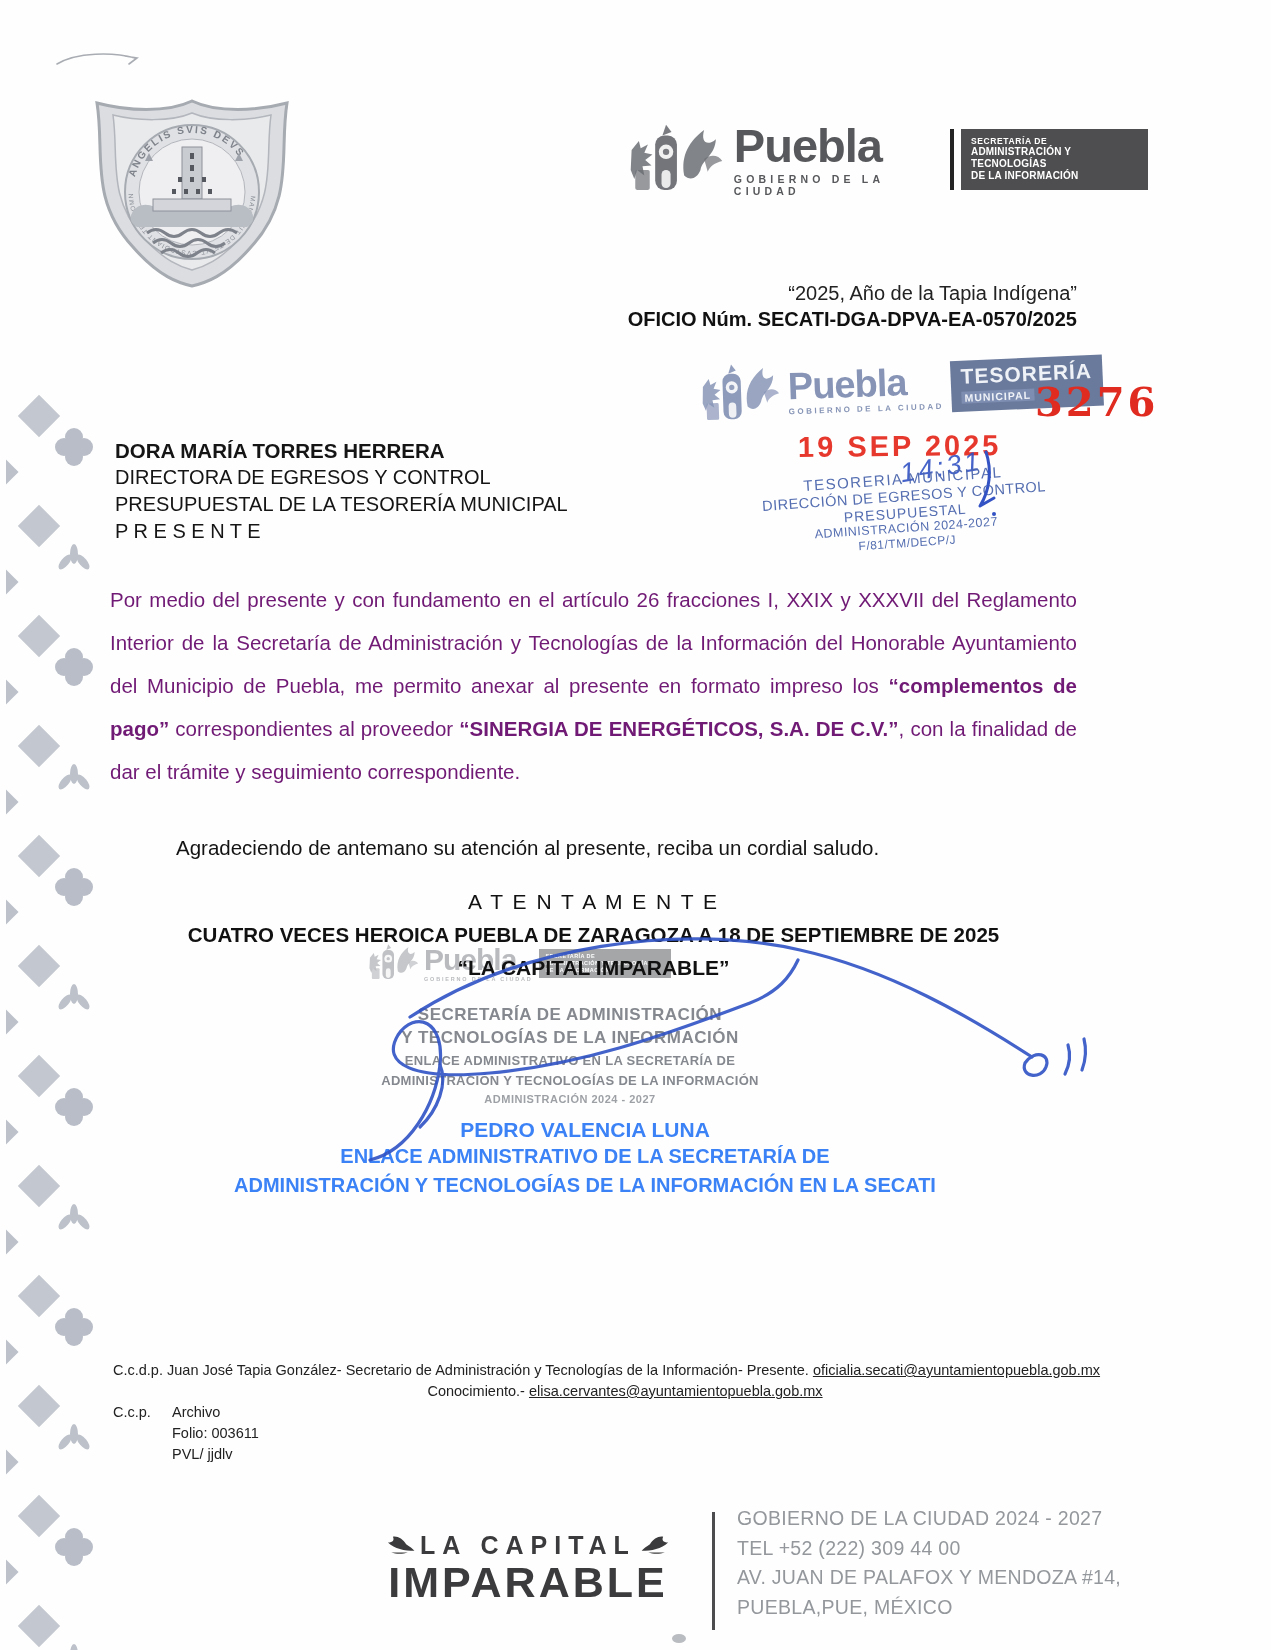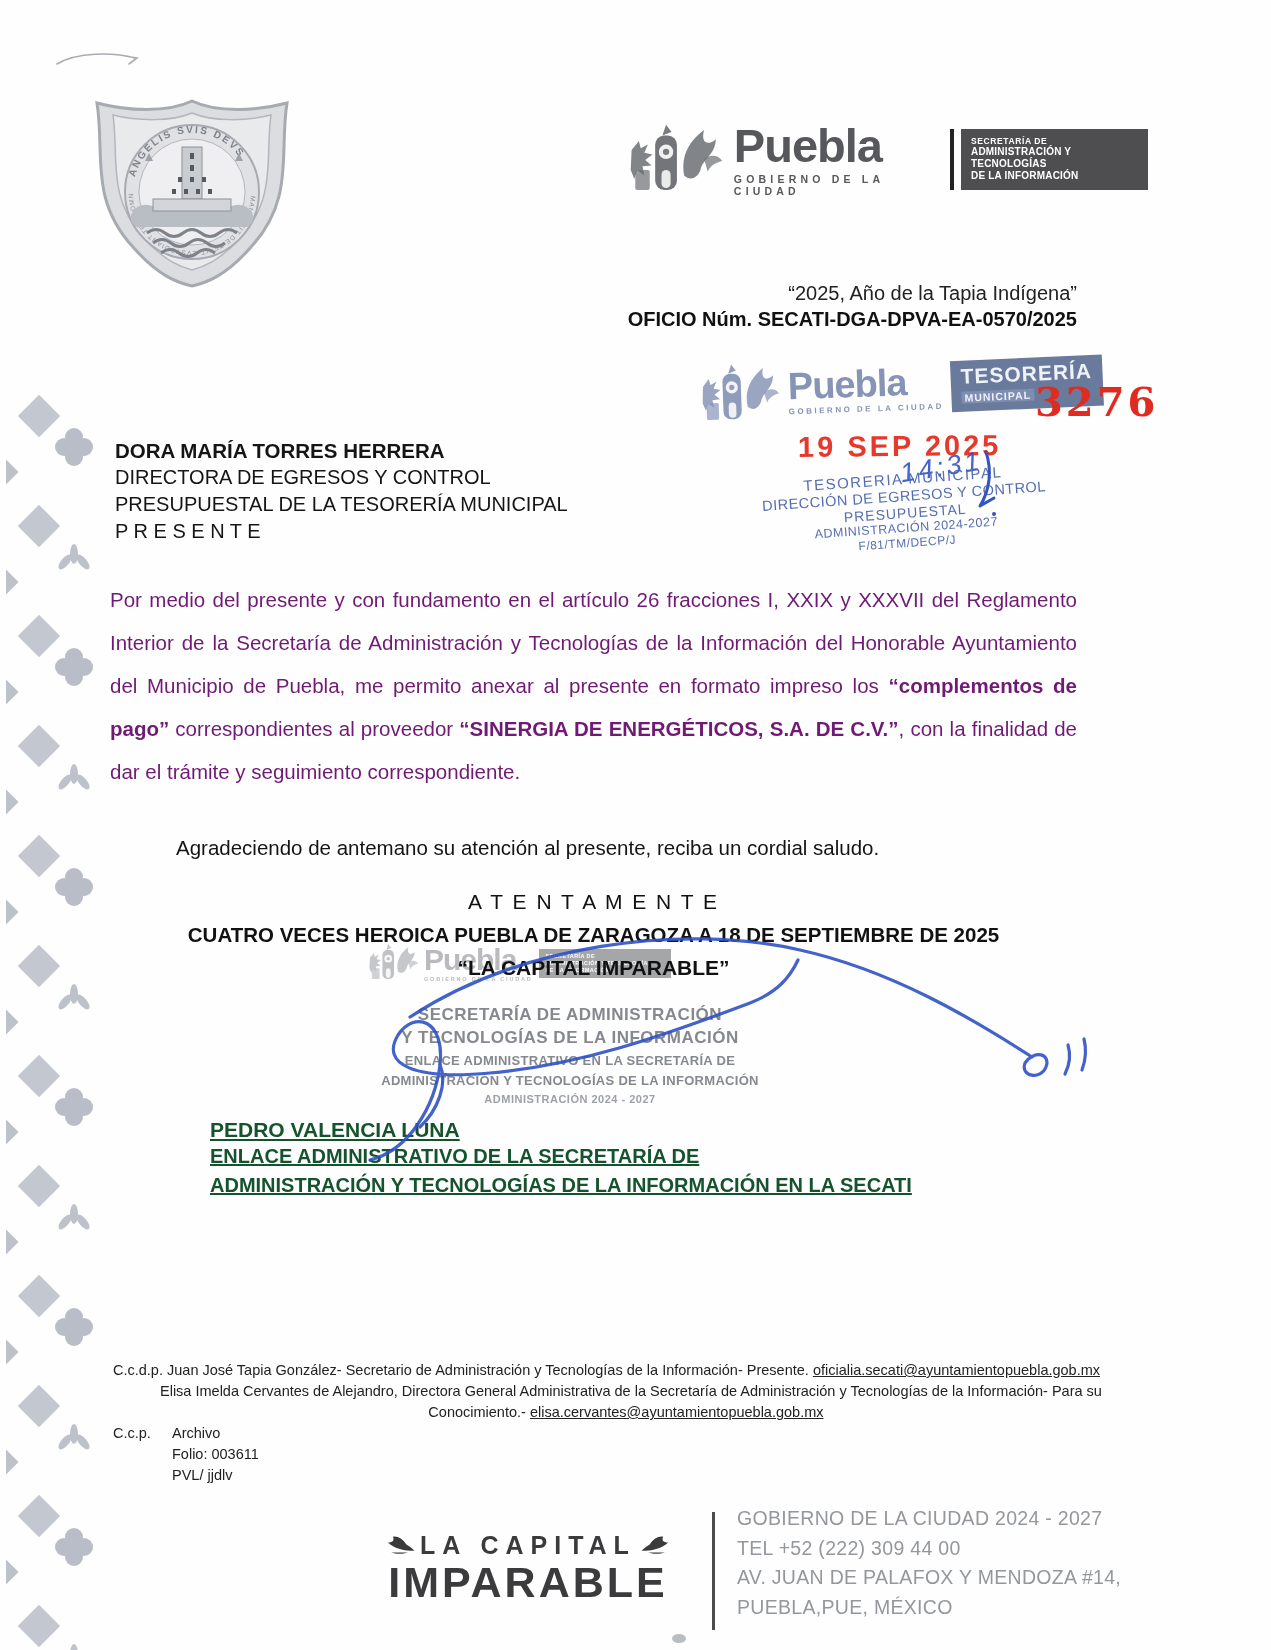--- a/index.html
+++ b/index.html
@@ -51,21 +51,21 @@
   .closing .slogan{font-size:21px;font-weight:700;margin-top:9px;position:relative;z-index:3;}
   .gstamp{left:368px;top:928px;width:360px;height:70px;display:flex;align-items:center;opacity:.62;z-index:1;color:#8a8d93;}
   .gstamp .word{font-size:30px;font-weight:800;color:#8f9297;line-height:1;letter-spacing:-1px;}
   .gstamp .sub{font-size:5.5px;font-weight:700;letter-spacing:1.8px;color:#8f9297;margin-top:1px;}
   .gstamp-box{margin-left:6px;background:#6f7175;color:#fff;padding:4px 7px;width:118px;}
   .gstamp-box div{font-size:5.5px;font-weight:700;letter-spacing:.4px;line-height:7px;}
   .sig-stamp-text{left:380px;top:1003px;width:380px;text-align:center;color:#85898f;z-index:2;}
   .sig-stamp-text .b1{font-size:17px;font-weight:700;letter-spacing:.5px;line-height:23px;}
   .sig-stamp-text .b2{font-size:13px;font-weight:600;letter-spacing:.3px;line-height:17px;margin-top:3px;}
   .sig-stamp-text .b3{font-size:11px;font-weight:600;letter-spacing:.5px;margin-top:4px;opacity:.8;}
-  .signer{left:210px;top:1118px;width:750px;text-align:left;color:#14532d;z-index:4;text-decoration:underline;}
+  .signer{left:210px;top:1118px;width:750px;text-align:center;color:#3b82f6;z-index:4;}
   .signer .nm{font-size:21px;font-weight:700;}
   .signer .t{font-size:20px;font-weight:700;line-height:29px;}
   .sig-ink{left:320px;top:905px;width:840px;height:280px;z-index:5;pointer-events:none;}
   .time-flourish{left:972px;top:448px;z-index:5;}
   
   .cc{left:113px;top:1360px;font-size:14.5px;line-height:21px;color:#222;}
   .cc .row{white-space:nowrap;}
   .cc .email{text-decoration:underline;}
   .cc .ind2{padding-left:47px;}
   .cc .ind3{padding-left:37px;text-align:center;}
@@ -263,21 +263,20 @@
   </svg>
 
   <div class="abs signer">
     <div class="nm">PEDRO VALENCIA LUNA</div>
     <div class="t">ENLACE ADMINISTRATIVO DE LA SECRETARÍA DE</div>
     <div class="t">ADMINISTRACIÓN Y TECNOLOGÍAS DE LA INFORMACIÓN EN LA SECATI</div>
   </div>
 
   <div class="abs cc">
     <div class="row"><b style="font-weight:400">C.c.d.p.</b><span> Juan José Tapia González- Secretario de Administración y Tecnologías de la Información- Presente. </span><span class="email">oficialia.secati@ayuntamientopuebla.gob.mx</span></div>
-    <div class="row ind2">Elisa Imelda Cervantes de Alejandro, Directora General Administrativa de la Secretaría de Administración y Tecnologías de la Información- Para su</div>
     <div class="row ind3"><span>Conocimiento.- </span><span class="email">elisa.cervantes@ayuntamientopuebla.gob.mx</span></div>
     <div class="row"><span class="ccp-label">C.c.p.</span><span>Archivo</span></div>
     <div class="row ccp-ind">Folio: 003611</div>
     <div class="row ccp-ind">PVL/ jjdlv</div>
   </div>
 
   <div class="abs f-logo">
     <div class="top">
       <svg width="40" height="30" viewBox="0 0 40 30">
         <path d="M38,22 C26,22 14,20 6,12 C12,12 14,9 12,5 C18,4 24,8 28,14 C32,17 36,19 38,22 Z M10,24 C16,26 24,26 30,24" fill="#3b3b3d"></path>

